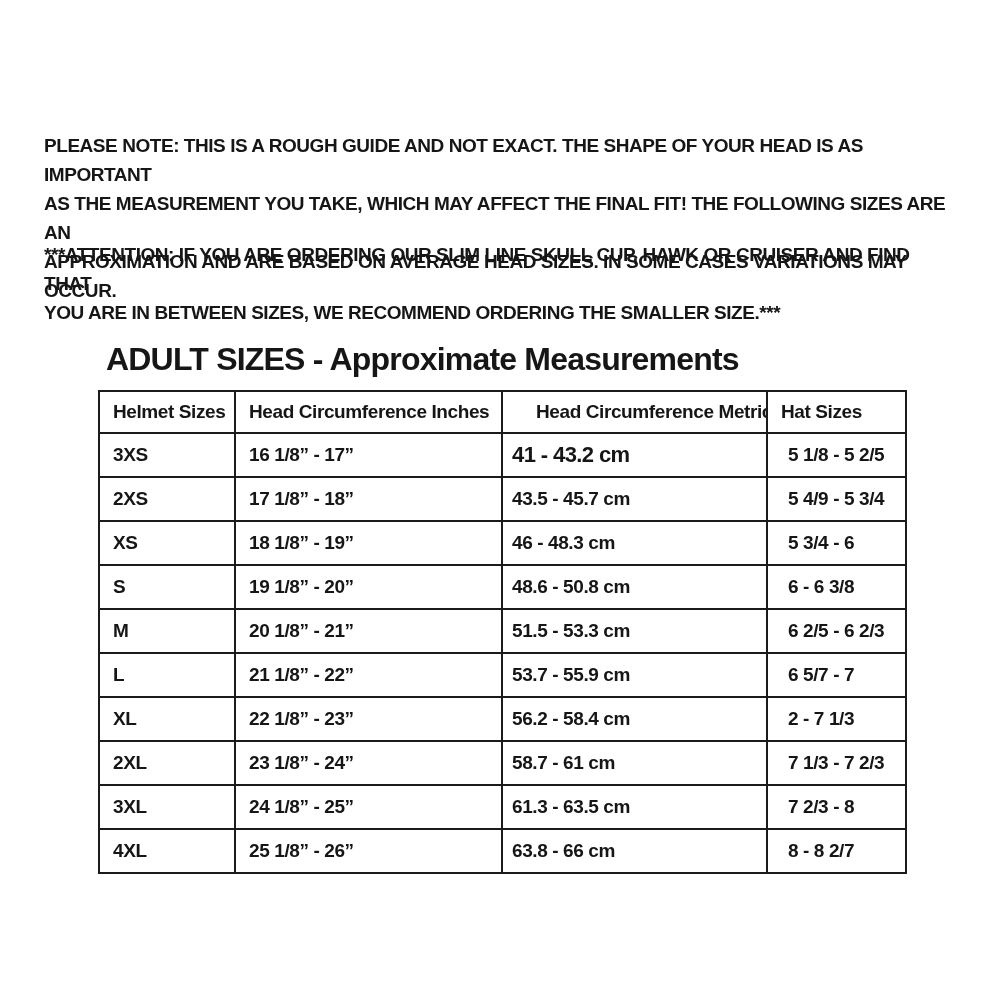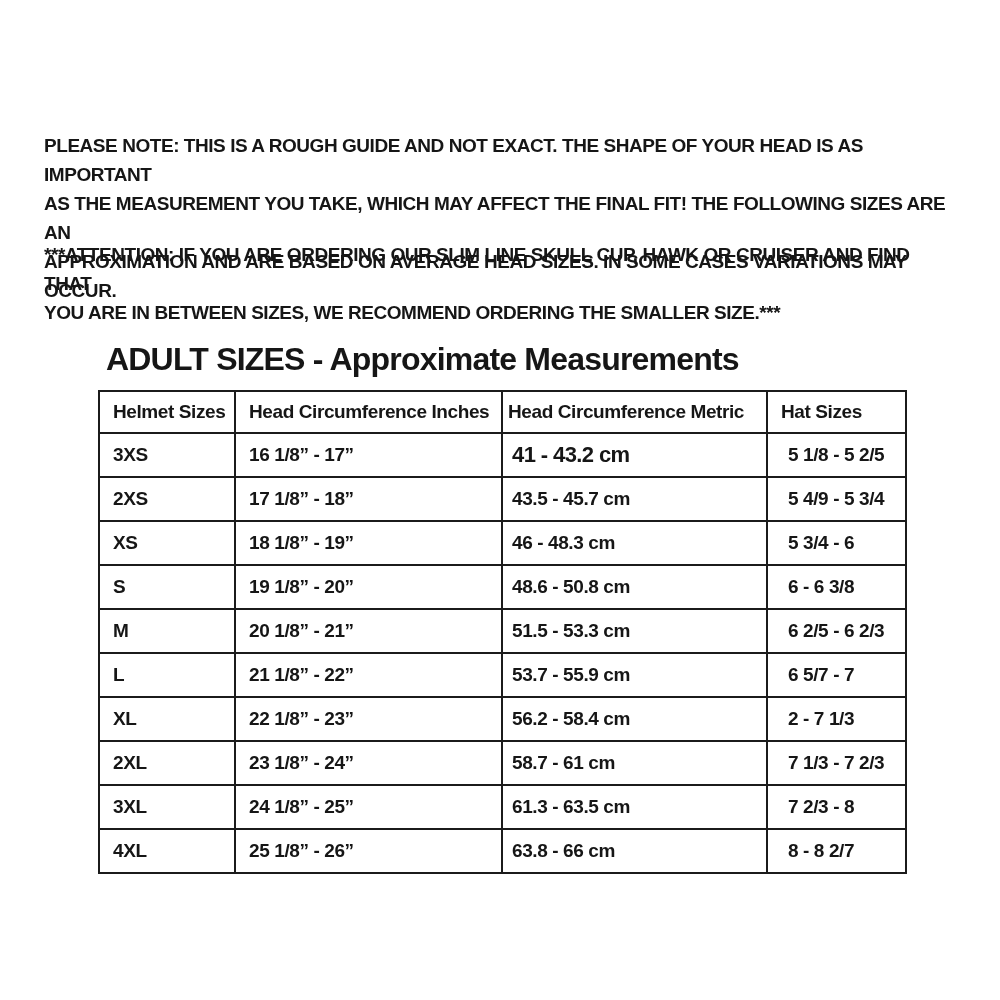--- a/index.html
+++ b/index.html
@@ -66,21 +66,21 @@
     overflow: hidden;
     white-space: nowrap;
   }
   .size-table th { height: 40px; }
   .size-table td { height: 42px; }
   .col-helmet  { width: 136px; }
   .col-inches  { width: 267px; }
   .col-metric  { width: 265px; }
   .col-hat     { width: 139px; }
   .size-table td.metric-cell { padding-left: 9px; }
-  .size-table th.metric-head { padding-left: 5px; }
+  .size-table th.metric-head { padding-left: 33px; }
   .size-table td.hat-cell    { padding-left: 20px; }
   .size-table td.metric-em {
     font-size: 22px;
     letter-spacing: -0.6px;
   }
 </style>
 </head>
 <body>
 
 <p class="note-block">PLEASE NOTE: THIS IS A ROUGH GUIDE AND NOT EXACT. THE SHAPE OF YOUR HEAD IS AS IMPORTANT

